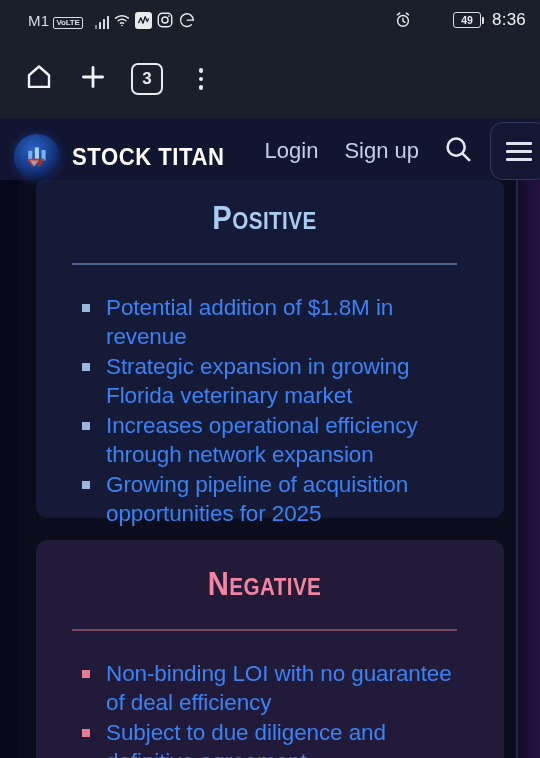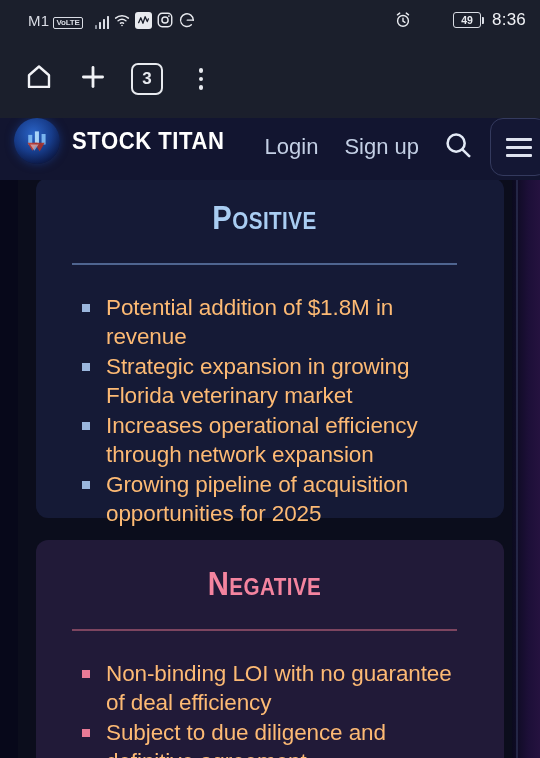--- a/index.html
+++ b/index.html
@@ -94,21 +94,21 @@
   }
   .scrollbar{
     position:absolute; right:22px; top:0; width:2px; height:100%;
     background:#2b2f50; opacity:.75;
   }
 
   
   .siteheader{
     position:relative; z-index:4; height:62px; width:100%;
     background:#121530;
-    display:flex; align-items:flex-start; padding-left:14px; padding-right:0;
+    display:flex; align-items:flex-end; padding-left:14px; padding-right:0;
   }
   .logo-wrap{ display:flex; align-items:center; gap:12px; }
   .logo-circle{
     width:46px;height:46px;border-radius:50%;
     background:radial-gradient(circle at 42% 34%, #2a63c6 0%, #173c8a 46%, #0d1c4c 74%, #0a1130 100%);
     display:flex;align-items:center;justify-content:center;
     box-shadow:0 0 8px rgba(26,70,160,.55);
   }
   .brand{
     font-family:"Liberation Sans Narrow","Liberation Sans",sans-serif;
@@ -164,21 +164,21 @@
   .card.positive .card-title{ color:#a9cdf2; }
   .card.negative .card-title{ color:#f4849f; }
   .divider{ height:1.5px; margin:26px 36px 0 36px; }
   .card.positive .divider{ background:#4f6590; }
   .card.negative .divider{ background:#7d4560; }
   ul.points{ list-style:none; margin:28px 0 0 0; padding:0 30px 0 44px; }
   ul.points li{
     position:relative;
     font-size:22.5px;
     line-height:29px;
-    color:#fdba74;
+    color:#3b82f6;
     padding-left:26px;
     margin-bottom:1px;
     letter-spacing:-.1px;
   }
   ul.points li + li{ margin-top:1px; }
   ul.points li::before{
     content:""; position:absolute; left:2px; top:11px;
     width:8px; height:8px;
   }
   .card.positive ul.points li::before{ background:#9ab6dd; }

